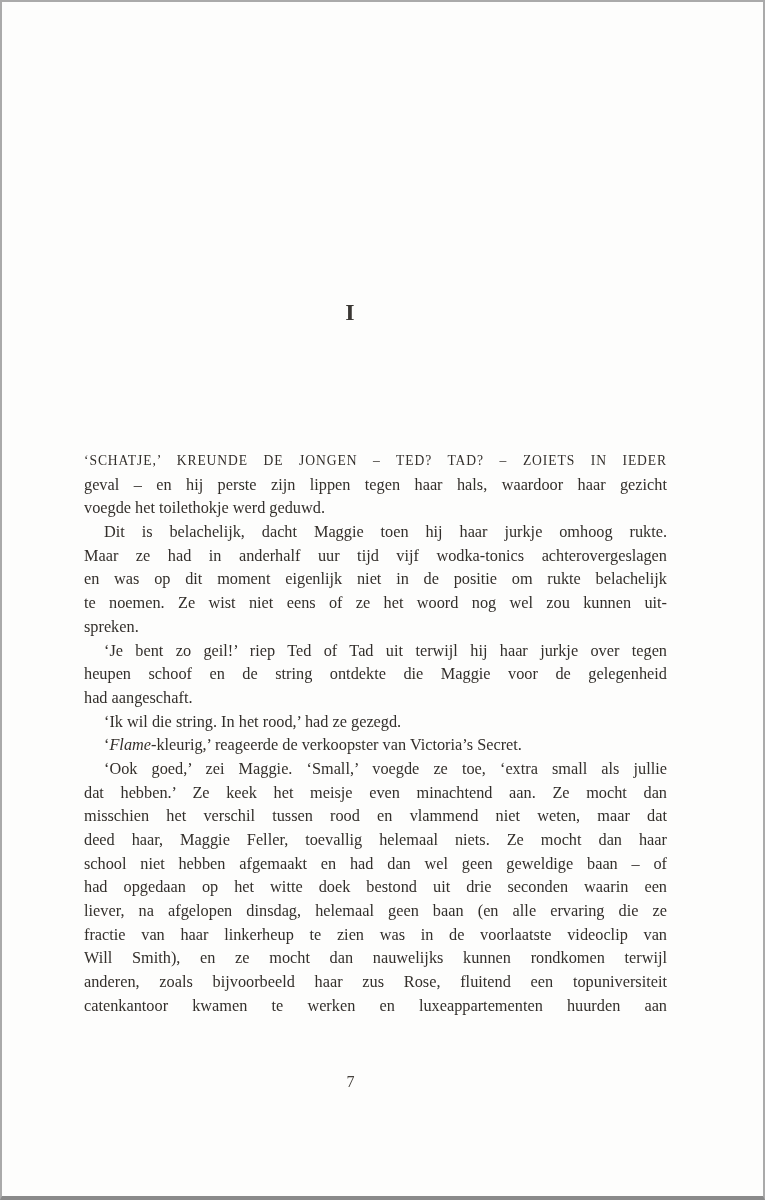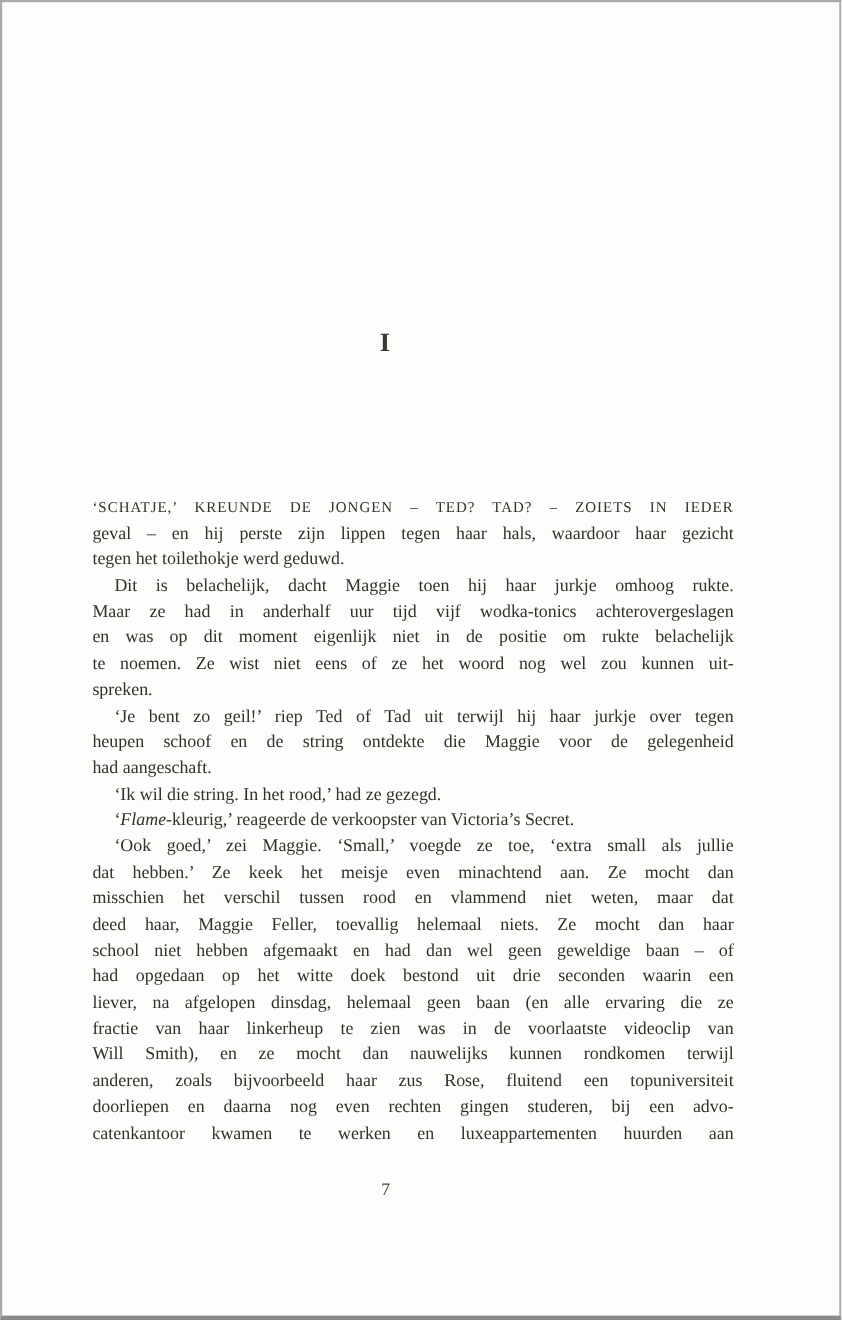--- a/index.html
+++ b/index.html
@@ -75,21 +75,21 @@
 </head>
 <body>
 
 <div class="page">
   <div class="chapter-heading">I</div>
 
   <div class="text-block">
       <div class="paragraph">
         <div class="line smallcaps">‘SCHATJE,’ KREUNDE DE JONGEN – TED? TAD? – ZOIETS IN IEDER</div>
         <div class="line">geval – en hij perste zijn lippen tegen haar hals, waardoor haar gezicht</div>
-        <div class="line end">tegen het toilethokje werd geduwd.</div>
+        <div class="line end">voegde het toilethokje werd geduwd.</div>
       </div>
       <div class="paragraph">
         <div class="line indent">Dit is belachelijk, dacht Maggie toen hij haar jurkje omhoog rukte.</div>
         <div class="line">Maar ze had in anderhalf uur tijd vijf wodka-tonics achterovergeslagen</div>
         <div class="line">en was op dit moment eigenlijk niet in de positie om rukte belachelijk</div>
         <div class="line">te noemen. Ze wist niet eens of ze het woord nog wel zou kunnen uit-</div>
         <div class="line end">spreken.</div>
       </div>
       <div class="paragraph">
         <div class="line indent">‘Je bent zo geil!’ riep Ted of Tad uit terwijl hij haar jurkje over tegen</div>
@@ -106,19 +106,18 @@
         <div class="line indent">‘Ook goed,’ zei Maggie. ‘Small,’ voegde ze toe, ‘extra small als jullie</div>
         <div class="line">dat hebben.’ Ze keek het meisje even minachtend aan. Ze mocht dan</div>
         <div class="line">misschien het verschil tussen rood en vlammend niet weten, maar dat</div>
         <div class="line">deed haar, Maggie Feller, toevallig helemaal niets. Ze mocht dan haar</div>
         <div class="line">school niet hebben afgemaakt en had dan wel geen geweldige baan – of</div>
         <div class="line">had opgedaan op het witte doek bestond uit drie seconden waarin een</div>
         <div class="line">liever, na afgelopen dinsdag, helemaal geen baan (en alle ervaring die ze</div>
         <div class="line">fractie van haar linkerheup te zien was in de voorlaatste videoclip van</div>
         <div class="line">Will Smith), en ze mocht dan nauwelijks kunnen rondkomen terwijl</div>
         <div class="line">anderen, zoals bijvoorbeeld haar zus Rose, fluitend een topuniversiteit</div>
-        <div class="line">doorliepen en daarna nog even rechten gingen studeren, bij een advo-</div>
         <div class="line">catenkantoor kwamen te werken en luxeappartementen huurden aan</div>
       </div>
     </div>
 
   <div class="page-number">7</div>
 </div>
 
 </body></html>

